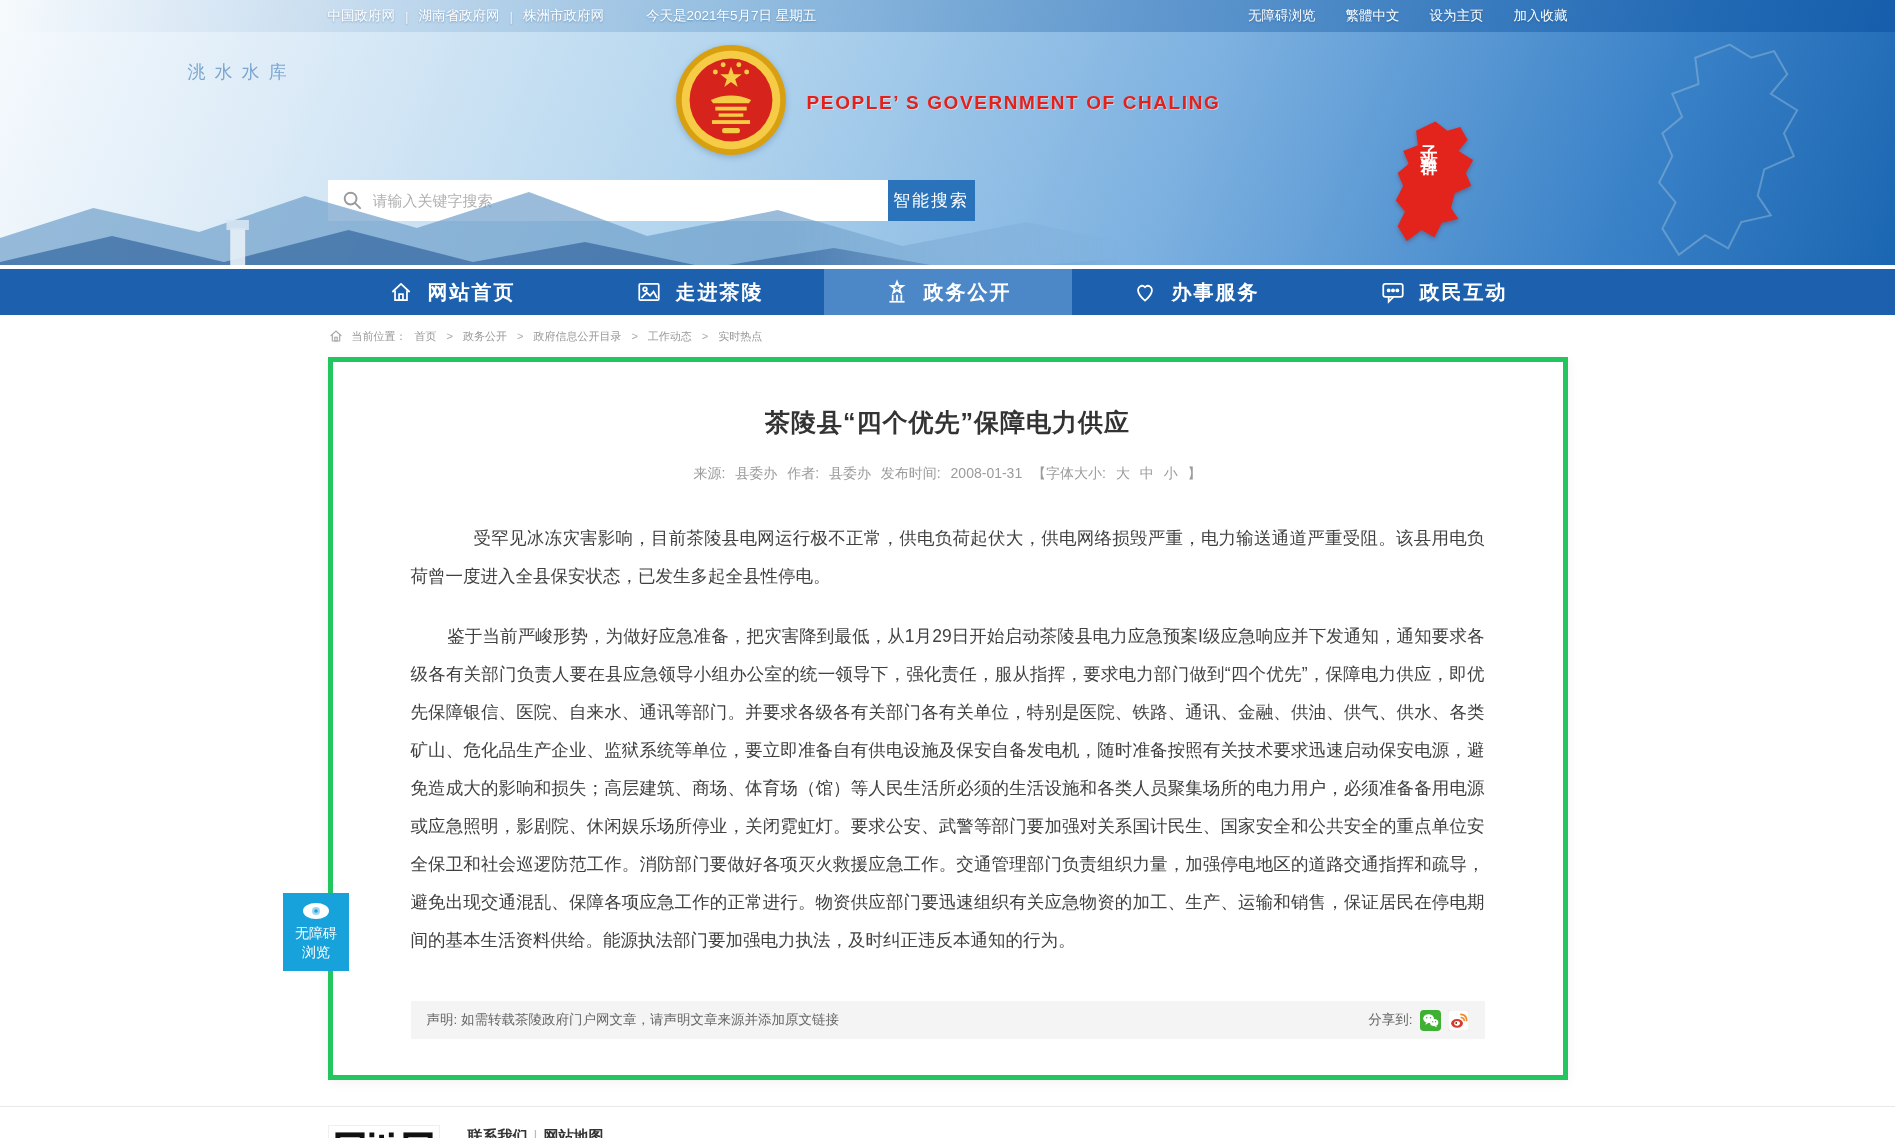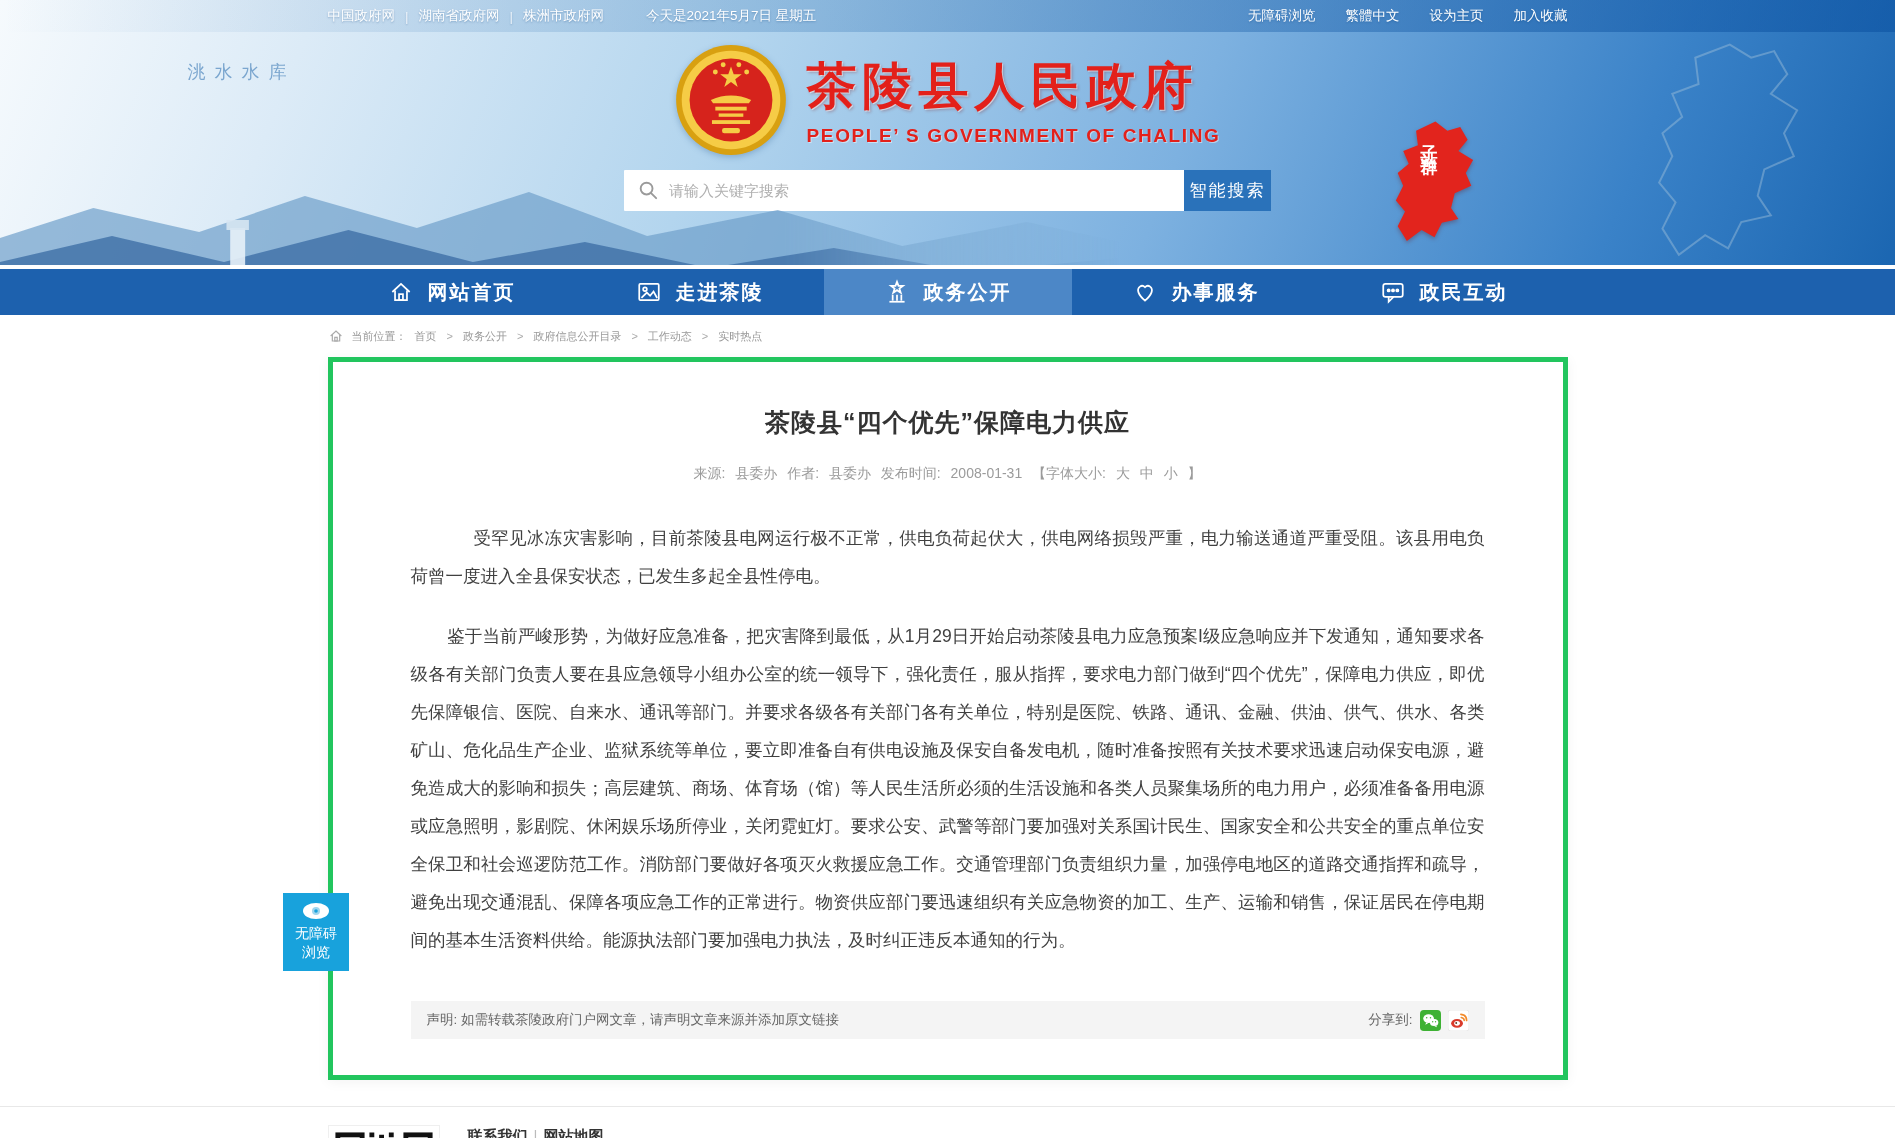--- a/index.html
+++ b/index.html
@@ -29,21 +29,21 @@
 
   .hero-main { position: relative; width: 1240px; margin: 0 auto; height: 284px; z-index: 4; }
   .watermark { position: absolute; left: -140px; top: 28px; font-size: 18px; letter-spacing: 9px;
     color: #7ba6cf; font-family: "Liberation Serif", "DejaVu Serif", serif; }
   .logo-row { display: flex; justify-content: center; align-items: center; gap: 20px; padding-top: 12px; }
   .emblem { width: 112px; height: 112px; flex: 0 0 auto; filter: drop-shadow(0 2px 3px rgba(0,50,110,.25)); }
   .site-title { font-size: 50px; font-weight: 900; color: #e3201a; letter-spacing: 6px;
     text-shadow: 1px 1px 0 rgba(255,255,255,.55), 2px 2px 3px rgba(120,0,0,.25); }
   .site-subtitle { font-size: 19px; font-weight: 700; color: #e3201a; letter-spacing: 1.6px; margin-top: 5px;
     text-shadow: 1px 1px 0 rgba(255,255,255,.45); }
-  .search-row { display: flex; justify-content: center; margin-top: 14px; }
+  .search-row { display: flex; margin-top: 24px; }
   .search-box { width: 560px; height: 41px; background: #fff; display: flex; align-items: center;
     padding-left: 14px; border-radius: 1px; }
   .search-box svg { flex: 0 0 auto; }
   .search-box input { border: none; outline: none; flex: 1; height: 100%; margin-left: 10px;
     font-size: 15px; color: #333; font-family: inherit; }
   .search-box input::placeholder { color: #b0b0b0; }
   .search-btn { width: 87px; height: 41px; border: none; background: #2a72ba; color: #fff;
     font-size: 17px; letter-spacing: 2px; cursor: pointer; font-family: inherit; }
 
   .map-badge { position: absolute; right: 82px; top: 84px; width: 92px; height: 136px; cursor: pointer; }
@@ -152,21 +152,20 @@
           <circle cx="43" cy="18.5" r="2.2" fill="#f6cc46"></circle>
           <circle cx="57" cy="18.5" r="2.2" fill="#f6cc46"></circle>
           <circle cx="64" cy="25" r="2.2" fill="#f6cc46"></circle>
           <path d="M32,50 Q50,42 68,50 L66,53 L34,53 Z" fill="#f6cc46"></path>
           <rect x="36" y="56" width="28" height="3.4" fill="#f6cc46"></rect>
           <rect x="39" y="62" width="22" height="3" fill="#f6cc46"></rect>
           <rect x="33" y="68" width="34" height="3.4" fill="#f6cc46"></rect>
           <rect x="42" y="75" width="16" height="4.6" rx="2" fill="#f6cc46"></rect>
         </svg>
         <div>
-          <div class="site-title">茶陵县人民政府</div>
           <div class="site-subtitle">PEOPLE’ S GOVERNMENT OF CHALING</div>
         </div>
       </div>
 
       <div class="search-row">
         <div class="search-box">
           <svg width="21" height="21" viewBox="0 0 22 22">
             <circle cx="9" cy="9" r="6.2" fill="none" stroke="#9a9a9a" stroke-width="2"></circle>
             <line x1="13.7" y1="13.7" x2="19" y2="19" stroke="#9a9a9a" stroke-width="2" stroke-linecap="round"></line>
           </svg>

